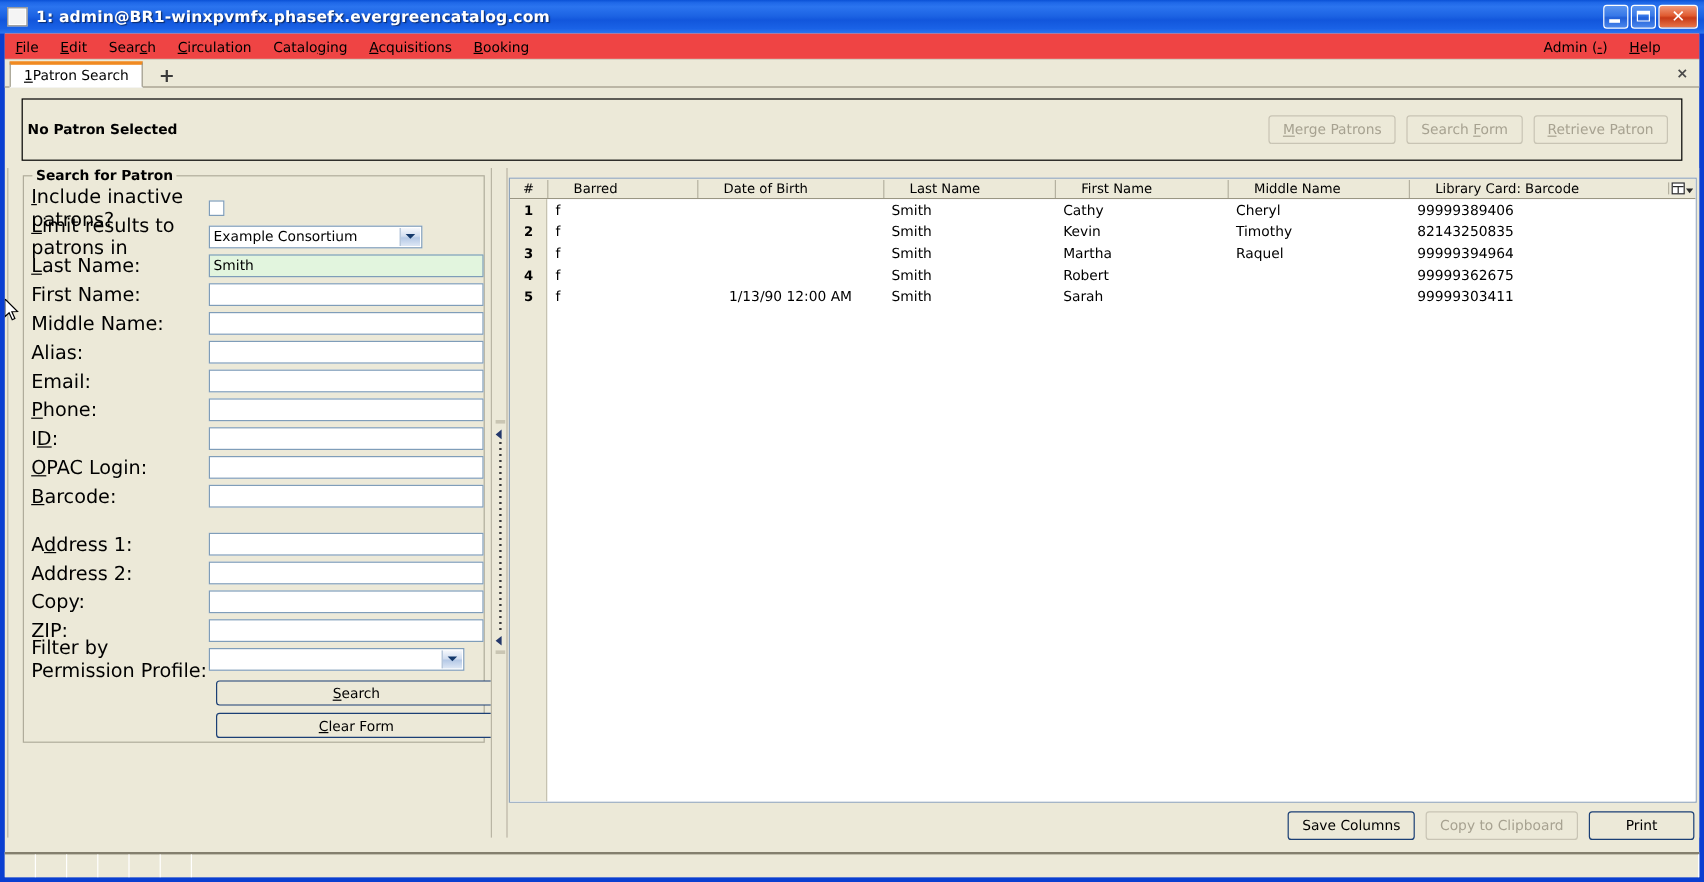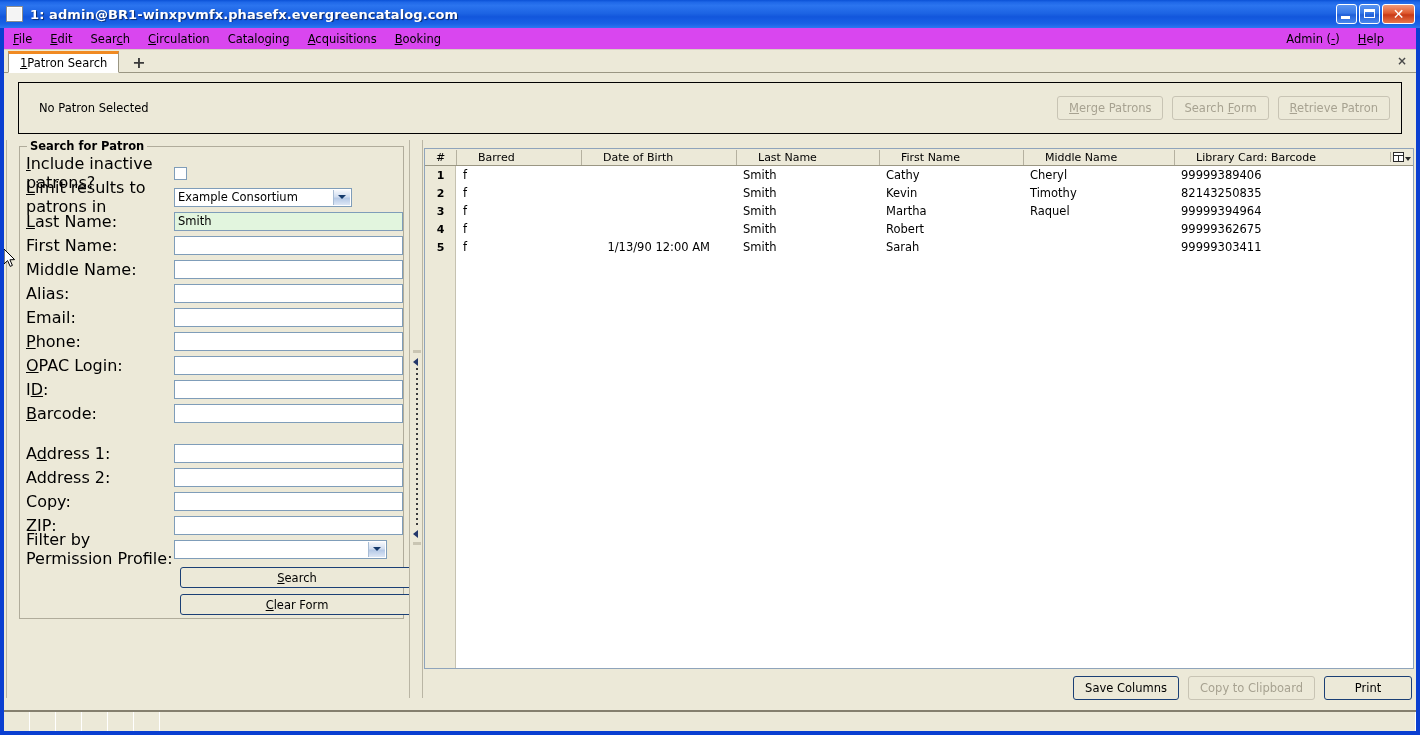--- a/index.html
+++ b/index.html
@@ -96,21 +96,21 @@
     color: #ffffff; font-size: 14px; font-weight: bold;
     line-height: 18px; text-align: center;
     font-family: "DejaVu Sans", sans-serif;
   }
 
   
   .menubar {
     position: absolute;
     left: 4px; top: 28px;
     width: 1412px; height: 22px;
-    background: #d946ef;
+    background: #ef4444;
     border-bottom: 1px solid #d4d0c0;
     display: flex;
     align-items: center;
     box-sizing: border-box;
   }
   .menu-item {
     padding: 2px 9px;
     font-size: 11.5px;
     color: #000000;
     white-space: nowrap;
@@ -177,22 +177,22 @@
     left: 18px; top: 82px;
     width: 1384px; height: 52px;
     background: #ece9d8;
     border: 1px solid #000000;
     box-sizing: border-box;
     display: flex;
     align-items: center;
   }
   .patron-head-label {
     font-size: 11.5px;
-    font-weight: normal;
-    margin-left: 20px;
+    font-weight: bold;
+    margin-left: 4px;
   }
   .patron-head-btns {
     margin-left: auto;
     margin-right: 11px;
     display: flex;
     gap: 9px;
   }
   .btn {
     font-family: "DejaVu Sans", "Liberation Sans", sans-serif;
     font-size: 11.5px;
@@ -593,26 +593,26 @@
           <div class="flabel">Email:</div>
           <input class="finput" type="text" value="" style="">
         </div>
 
         <div class="frow">
           <div class="flabel"><span class="ak">P</span>hone:</div>
           <input class="finput" type="text" value="" style="">
         </div>
 
         <div class="frow">
+          <div class="flabel">I<span class="ak">D</span>:</div>
+          <input class="finput" type="text" value="" style="">
+        </div>
+
+        <div class="frow">
           <div class="flabel"><span class="ak">O</span>PAC Login:</div>
-          <input class="finput" type="text" value="" style="">
-        </div>
-
-        <div class="frow">
-          <div class="flabel">I<span class="ak">D</span>:</div>
           <input class="finput" type="text" value="" style="">
         </div>
 
         <div class="frow">
           <div class="flabel"><span class="ak">B</span>arcode:</div>
           <input class="finput" type="text" value="" style="">
         </div>
 
         <div class="frow gap">
           <div class="flabel">A<span class="ak">d</span>dress 1:</div>

